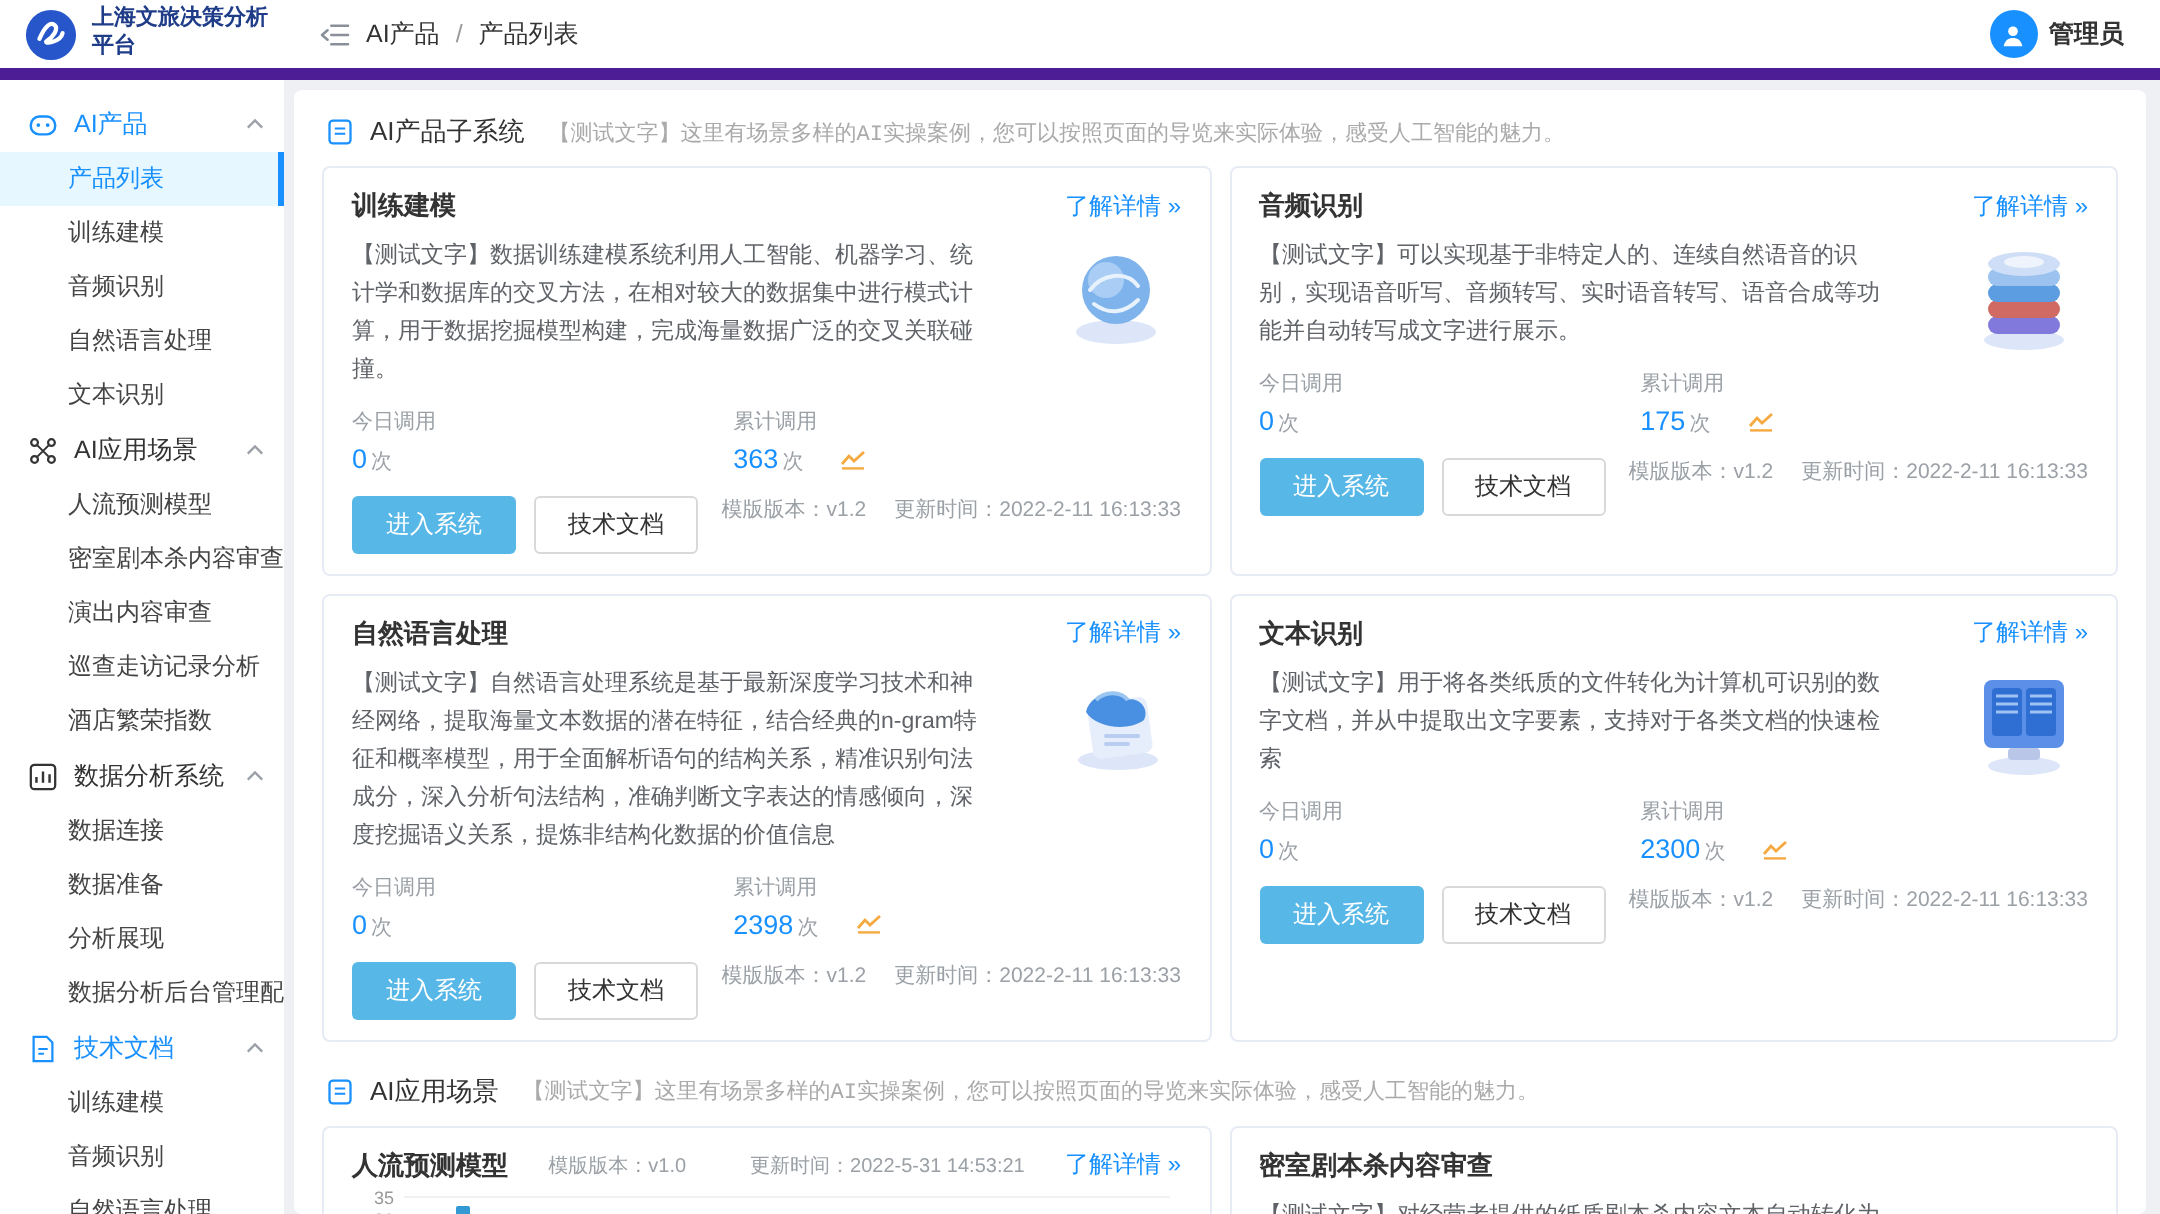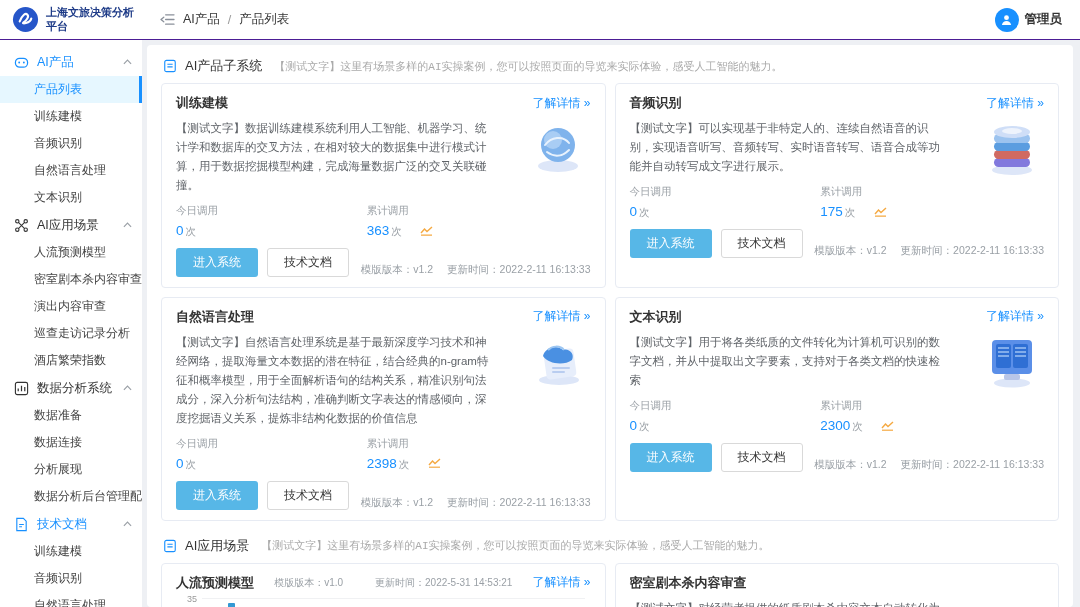--- a/index.html
+++ b/index.html
@@ -1,20 +1,20 @@
 <!DOCTYPE html>
 <html><head>
 <meta charset="utf-8">
 <style>
   * { margin:0; padding:0; box-sizing:border-box; }
   html,body { width:1080px; height:607px; overflow:hidden; background:#eef0f4;
     font-family:"Liberation Sans","DejaVu Sans",sans-serif; }
   
   .header { height:40px; background:#fff; display:flex; align-items:center;
-    border-bottom:1px solid #4c1d95; position:relative; z-index:5; }
+    border-bottom:6px solid #4c1d95; position:relative; z-index:5; }
   .logo-block { width:148px; display:flex; align-items:center; gap:7px; padding-left:12px; flex-shrink:0; }
   .logo-circle { width:27px; height:27px; flex-shrink:0; }
   .app-title { font-size:11px; font-weight:bold; color:#1f3c88; line-height:1.25; width:90px; }
   .crumbs { display:flex; align-items:center; gap:8px; padding-left:12px; font-size:12.5px; color:#333; }
   .crumb-sep { color:#999; }
   .header-right { margin-left:auto; display:flex; align-items:center; gap:6px; padding-right:18px; }
   .avatar { width:24px; height:24px; border-radius:50%; background:#1890ff; display:flex;
     align-items:center; justify-content:center; }
   .user-name { font-size:12.5px; font-weight:bold; color:#333; }
   
@@ -39,21 +39,21 @@
   .card-title { font-size:13px; font-weight:bold; color:#333; }
   .card-link { margin-left:auto; font-size:12px; color:#1890ff; cursor:pointer; white-space:nowrap; }
   .card-desc { font-size:11.5px; color:#5f6368; line-height:1.65; padding-right:96px; min-height:36px; }
   .illus { position:absolute; right:18px; top:38px; }
   .stats { display:flex; margin-top:9px; }
   .stat { width:46%; }
   .stat-label { font-size:10.5px; color:#9aa0a6; margin-bottom:3px; }
   .stat-value { font-size:13.5px; color:#1890ff; }
   .stat-unit { font-size:10.5px; color:#9aa0a6; margin-left:2px; }
   .trend { margin-left:14px; vertical-align:middle; }
-  .card-foot { display:flex; align-items:flex-end; margin-top:9px; }
+  .card-foot { display:flex; align-items:flex-start; margin-top:9px; }
   .btn { font-size:12px; border-radius:3px; padding:5px 16px; cursor:pointer; border:1px solid transparent; }
   .btn-primary { background:#57b7e7; color:#fff; }
   .btn-plain { background:#fff; color:#333; border-color:#d9d9d9; margin-left:9px; }
   .meta { margin-left:auto; font-size:10.5px; color:#9aa0a6; display:flex; gap:14px; white-space:nowrap; }
   .meta-head { font-size:10px; color:#9aa0a6; display:flex; gap:32px; margin-left:auto; margin-right:0; white-space:nowrap; }
   
   .chart-wrap { margin-top:6px; }
   .plot { position:relative; margin-left:26px; margin-right:6px; height:80px;
     display:flex; align-items:flex-end; border-bottom:1px solid #d4d7dc; }
   .bar-slot { flex:1; display:flex; justify-content:center; align-items:flex-end; height:100%; position:relative; z-index:2; }
@@ -133,22 +133,22 @@
     <div class="menu-group-header">
       <svg width="15" height="15" viewBox="0 0 16 16">
         <rect x="1.5" y="1.5" width="13" height="13" rx="2" stroke="#333" stroke-width="1.2" fill="none"></rect>
         <path d="M4.5 11V8M8 11V5M11.5 11V6.5" stroke="#333" stroke-width="1.3"></path>
       </svg>
       <span>数据分析系统</span>
       <svg class="chev" width="9" height="6" viewBox="0 0 10 6">
           <path d="M1 5l4-4 4 4" stroke="#9aa0a6" stroke-width="1.3" fill="none"></path>
         </svg>
     </div>
+    <div class="menu-item">数据连接</div>
     <div class="menu-item">数据准备</div>
-    <div class="menu-item">数据连接</div>
     <div class="menu-item">分析展现</div>
     <div class="menu-item">数据分析后台管理配置</div>
 
     <div class="menu-group-header blue">
       <svg width="15" height="15" viewBox="0 0 16 16">
         <path d="M3 1.5h7l3 3V14.5H3z" stroke="#1890ff" stroke-width="1.2" fill="none"></path>
         <path d="M5.5 8h5M5.5 10.5h3" stroke="#1890ff" stroke-width="1.1"></path>
       </svg>
       <span>技术文档</span>
       <svg class="chev" width="9" height="6" viewBox="0 0 10 6">

